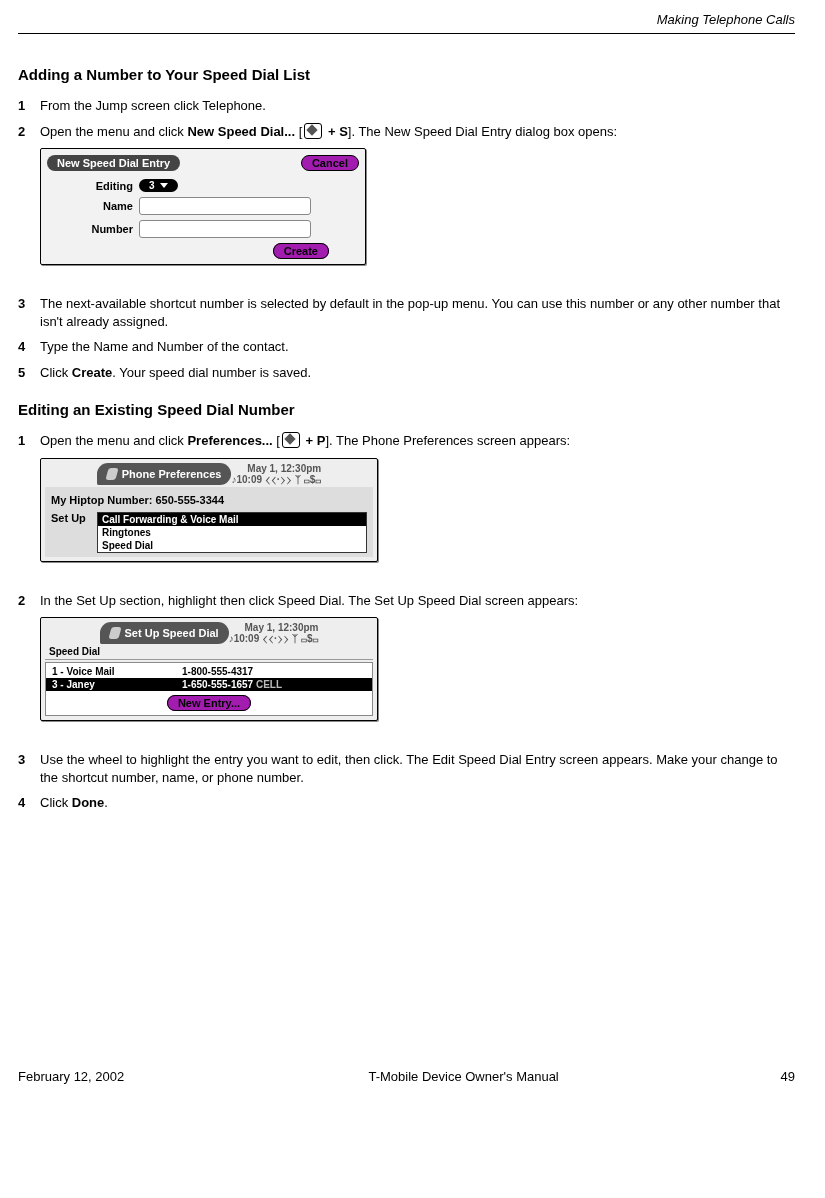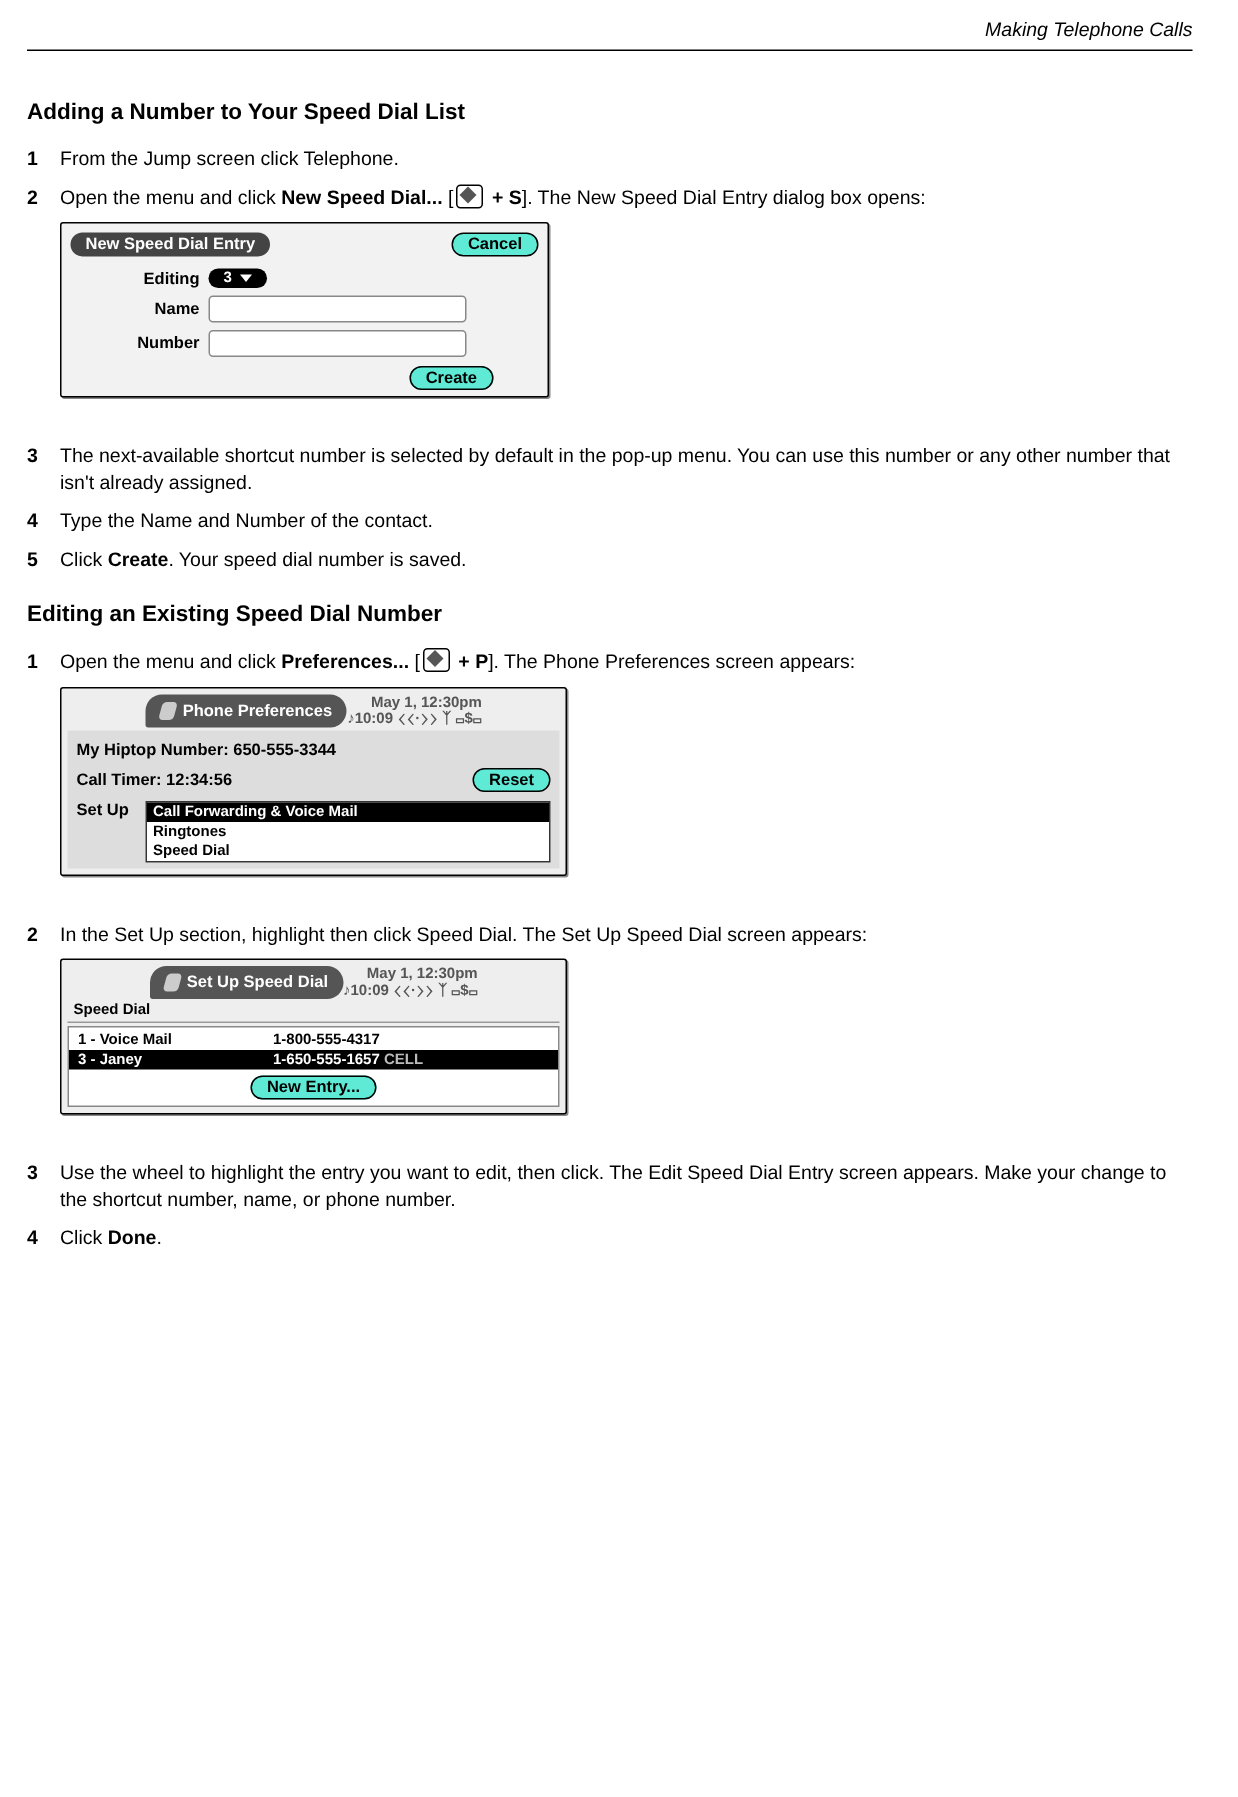--- a/index.html
+++ b/index.html
@@ -91,21 +91,21 @@
   }
   .shot1-title-tab {
     background: #444;
     color: #fff;
     font-weight: bold;
     font-size: 11px;
     border-radius: 10px;
     padding: 2px 10px;
   }
   .shot-btn {
-    background: #5eead4;
+    background: #a21caf;
     border: 1px solid #000;
     border-radius: 10px;
     font-size: 11px;
     font-weight: bold;
     padding: 1px 10px;
   }
   .shot1-row {
     display: flex;
     align-items: center;
     margin-bottom: 5px;
@@ -348,24 +348,20 @@
   <div class="shot shot2">
     <div class="shot2-top">
       <span class="shot2-tab">Phone Preferences</span>
       <div class="shot2-status">
         <div>May 1, 12:30pm</div>
         <div>♪10:09  ⟨⟨·⟩⟩ ᛉ ▭$▭</div>
       </div>
     </div>
     <div class="shot2-body">
       <div class="shot2-line">My Hiptop Number: 650-555-3344</div>
-      <div class="shot2-timer">
-        <span>Call Timer: 12:34:56</span>
-        <span class="shot-btn">Reset</span>
-      </div>
       <div class="shot2-setup-row">
         <div class="shot2-setup-lbl">Set Up</div>
         <div class="shot2-list">
           <div class="shot2-list-item sel">Call Forwarding &amp; Voice Mail</div>
           <div class="shot2-list-item">Ringtones</div>
           <div class="shot2-list-item">Speed Dial</div>
         </div>
       </div>
     </div>
   </div>
@@ -406,14 +402,19 @@
     <div class="step-num">3</div>
     <div class="step-text">Use the wheel to highlight the entry you want to edit, then click. The Edit Speed Dial Entry screen appears. Make your change to the shortcut number, name, or phone number.</div>
   </div>
   <div class="step">
     <div class="step-num">4</div>
     <div class="step-text">
       <span>Click </span><span class="b">Done</span><span>.</span>
     </div>
   </div>
 
+  <div class="page-footer">
+    <span>February 12, 2002</span>
+    <span class="center">T-Mobile Device Owner's Manual</span>
+    <span>49</span>
+  </div>
 
 </div>
 
 </body></html>

